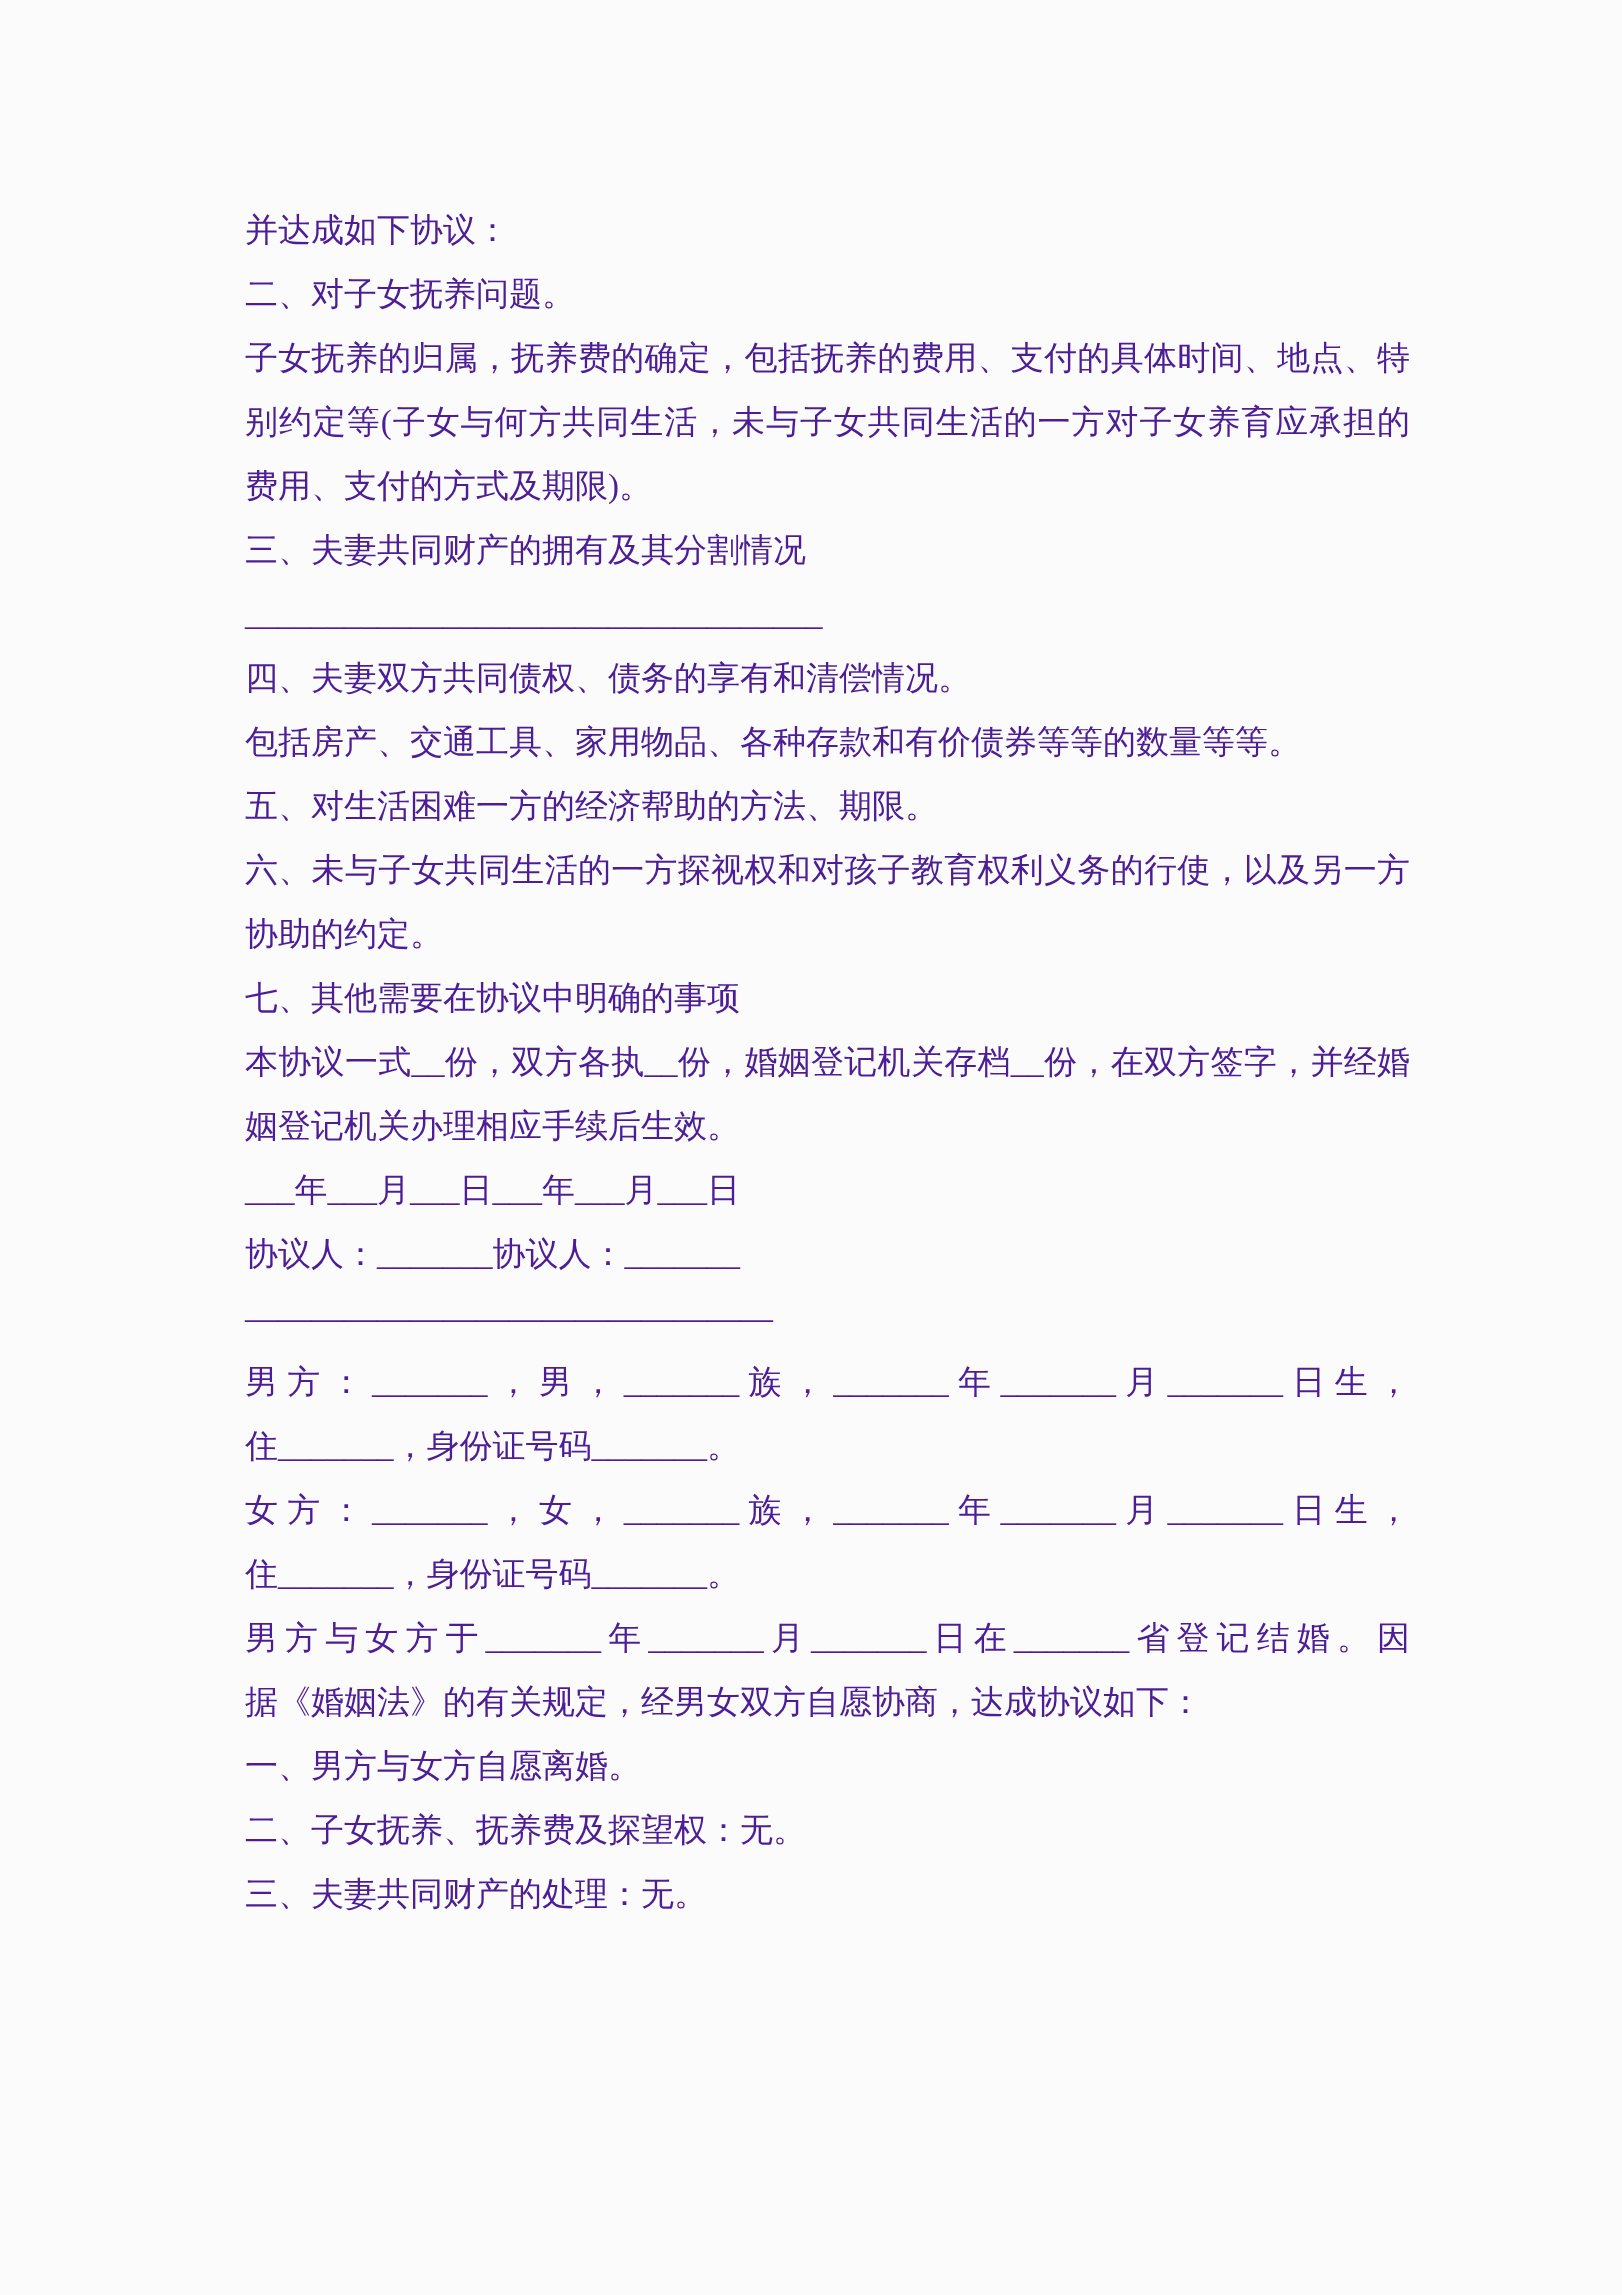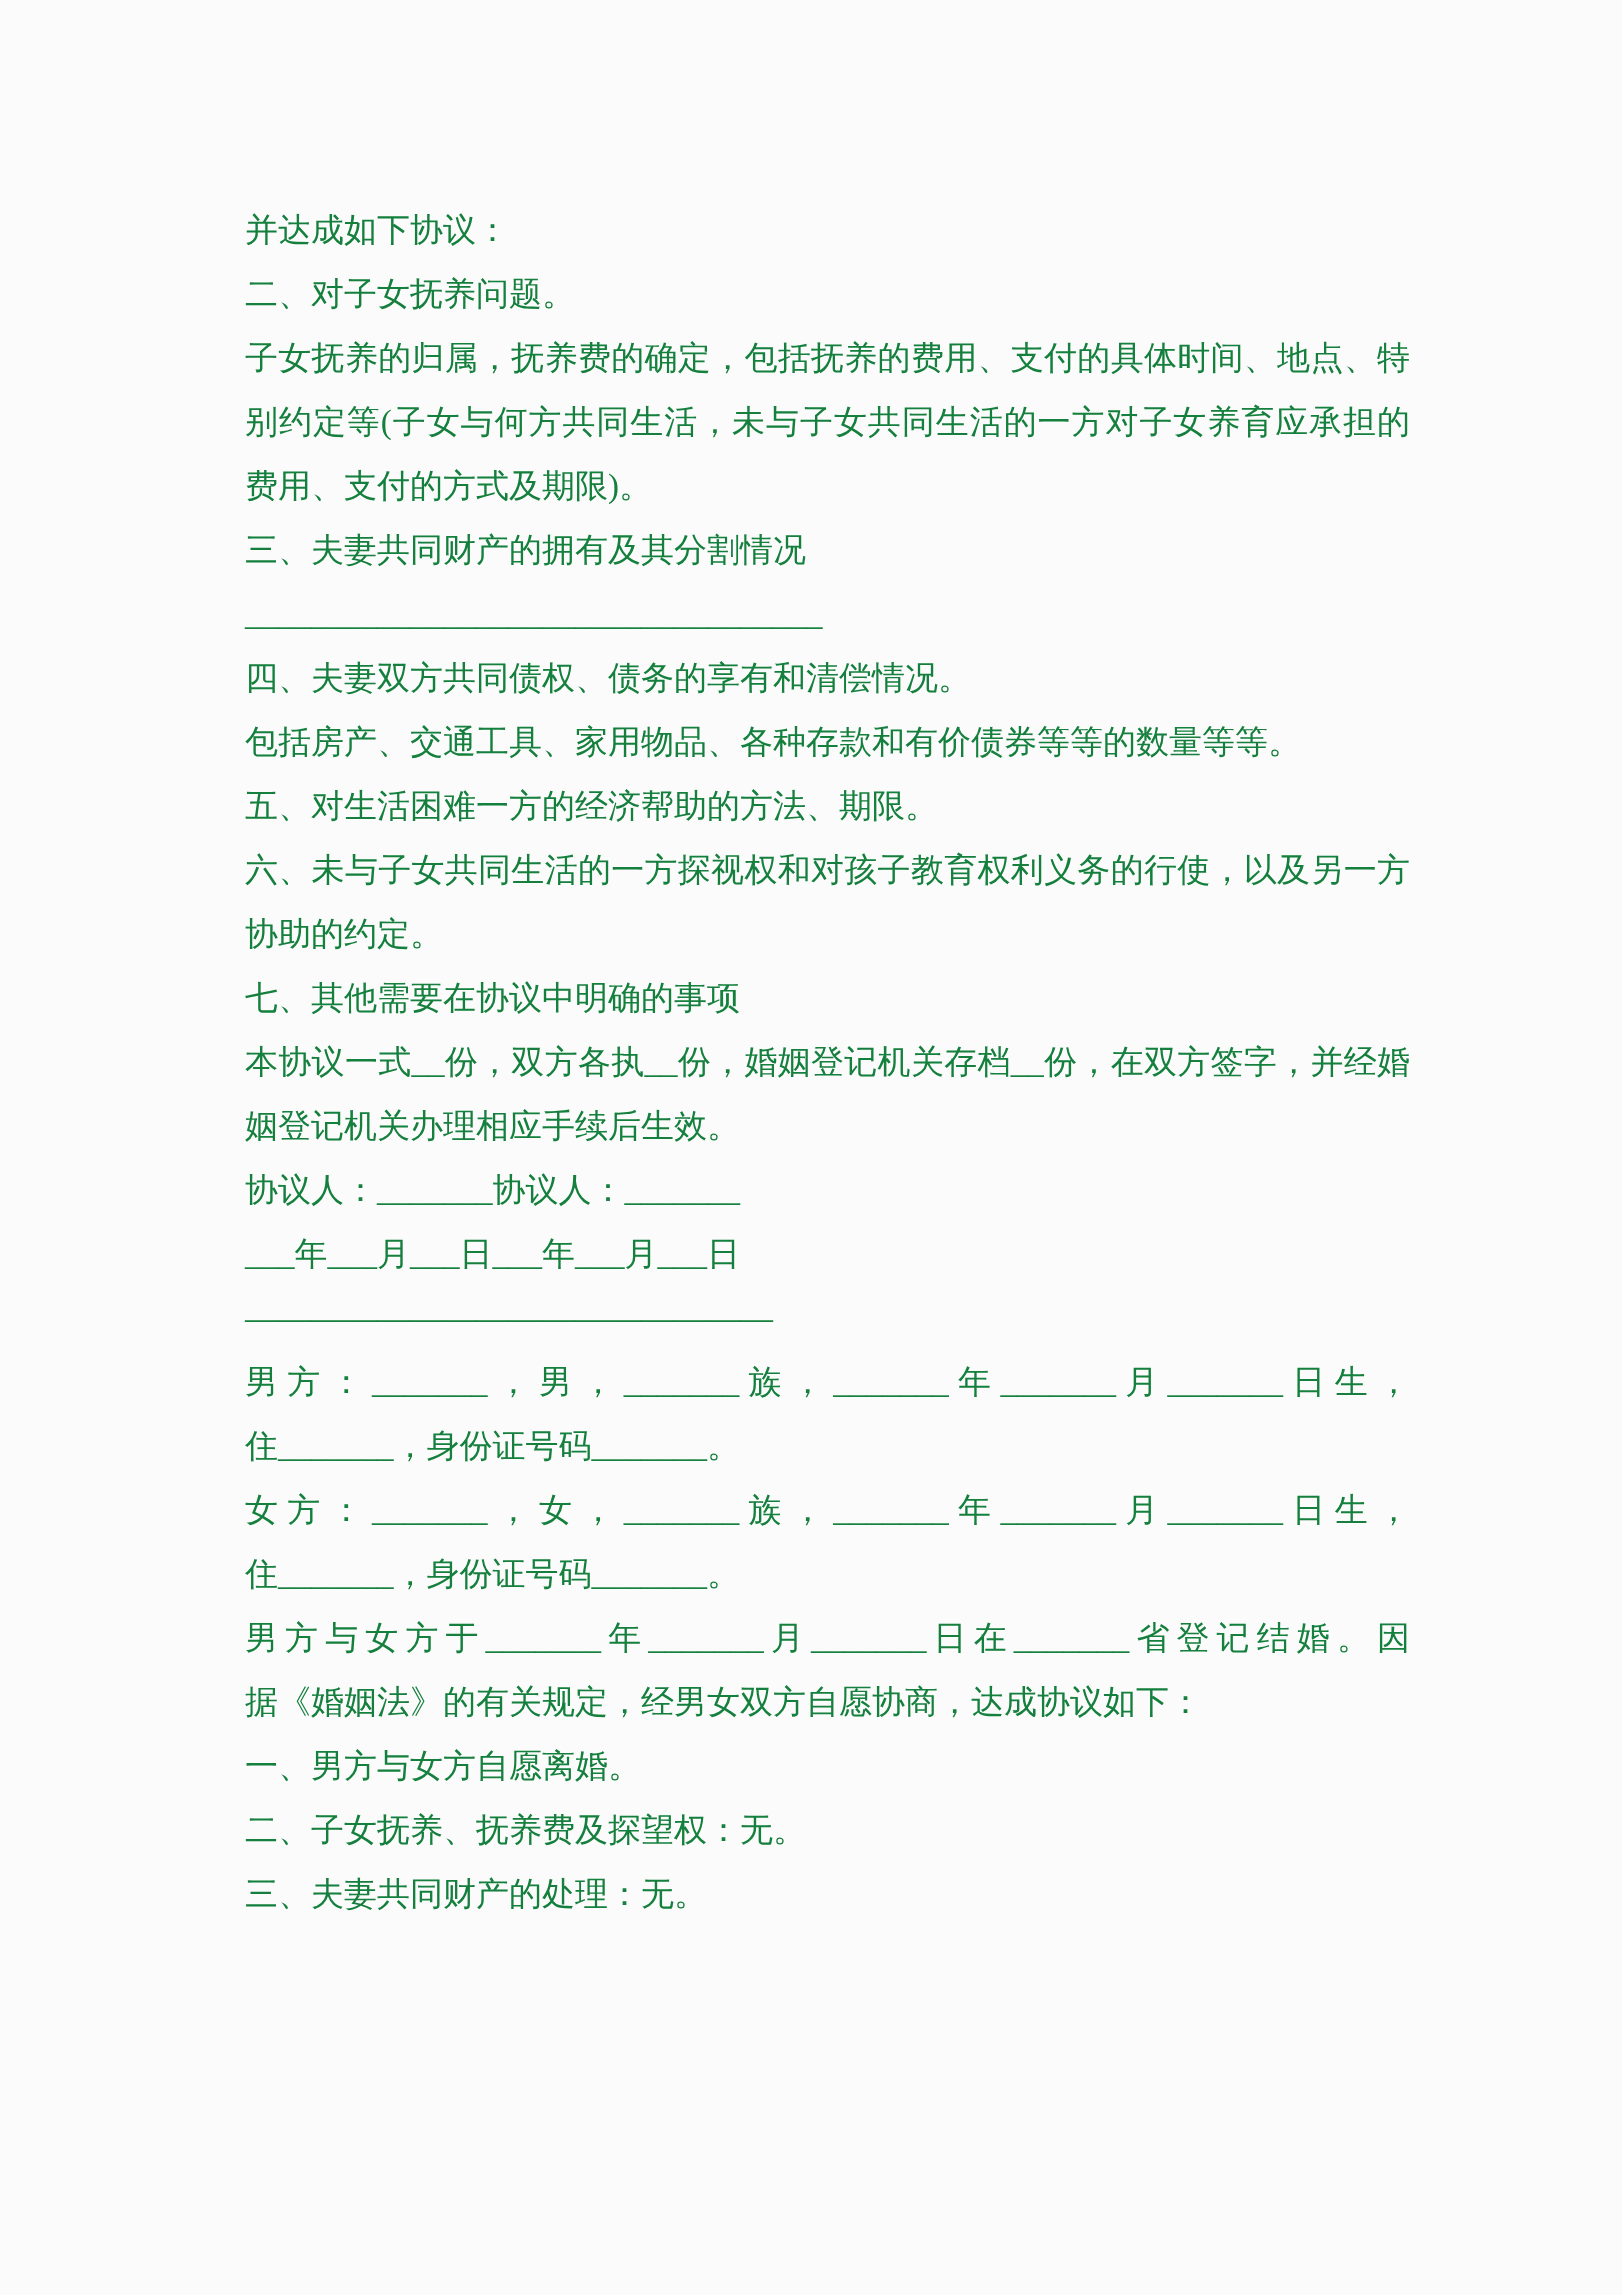--- a/index.html
+++ b/index.html
@@ -32,38 +32,38 @@
     word-break: break-all;
   }
   .line.fill {
     text-align-last: justify;
   }
 </style>
 </head>
 <body>
 
 <div class="page" style="background: rgb(251, 251, 251);">
-  <div class="doc" style="color: #15803d;">
+  <div class="doc" style="color: #4c1d95;">
       <div class="line">并达成如下协议：</div>
       <div class="line">二、对子女抚养问题。</div>
       <div class="line fill">子女抚养的归属，抚养费的确定，包括抚养的费用、支付的具体时间、地点、特</div>
       <div class="line fill">别约定等(子女与何方共同生活，未与子女共同生活的一方对子女养育应承担的</div>
       <div class="line">费用、支付的方式及期限)。</div>
       <div class="line">三、夫妻共同财产的拥有及其分割情况</div>
       <div class="line">___________________________________</div>
       <div class="line">四、夫妻双方共同债权、债务的享有和清偿情况。</div>
       <div class="line">包括房产、交通工具、家用物品、各种存款和有价债券等等的数量等等。</div>
       <div class="line">五、对生活困难一方的经济帮助的方法、期限。</div>
       <div class="line fill">六、未与子女共同生活的一方探视权和对孩子教育权利义务的行使，以及另一方</div>
       <div class="line">协助的约定。</div>
       <div class="line">七、其他需要在协议中明确的事项</div>
       <div class="line fill">本协议一式__份，双方各执__份，婚姻登记机关存档__份，在双方签字，并经婚</div>
       <div class="line">姻登记机关办理相应手续后生效。</div>
+      <div class="line">___年___月___日___年___月___日</div>
       <div class="line">协议人：_______协议人：_______</div>
-      <div class="line">___年___月___日___年___月___日</div>
       <div class="line">————————————————</div>
       <div class="line fill">男方：_______，男，_______族，_______年_______月_______日生，</div>
       <div class="line">住_______，身份证号码_______。</div>
       <div class="line fill">女方：_______，女，_______族，_______年_______月_______日生，</div>
       <div class="line">住_______，身份证号码_______。</div>
       <div class="line fill">男方与女方于_______年_______月_______日在_______省登记结婚。因</div>
       <div class="line">据《婚姻法》的有关规定，经男女双方自愿协商，达成协议如下：</div>
       <div class="line">一、男方与女方自愿离婚。</div>
       <div class="line">二、子女抚养、抚养费及探望权：无。</div>
       <div class="line">三、夫妻共同财产的处理：无。</div>

